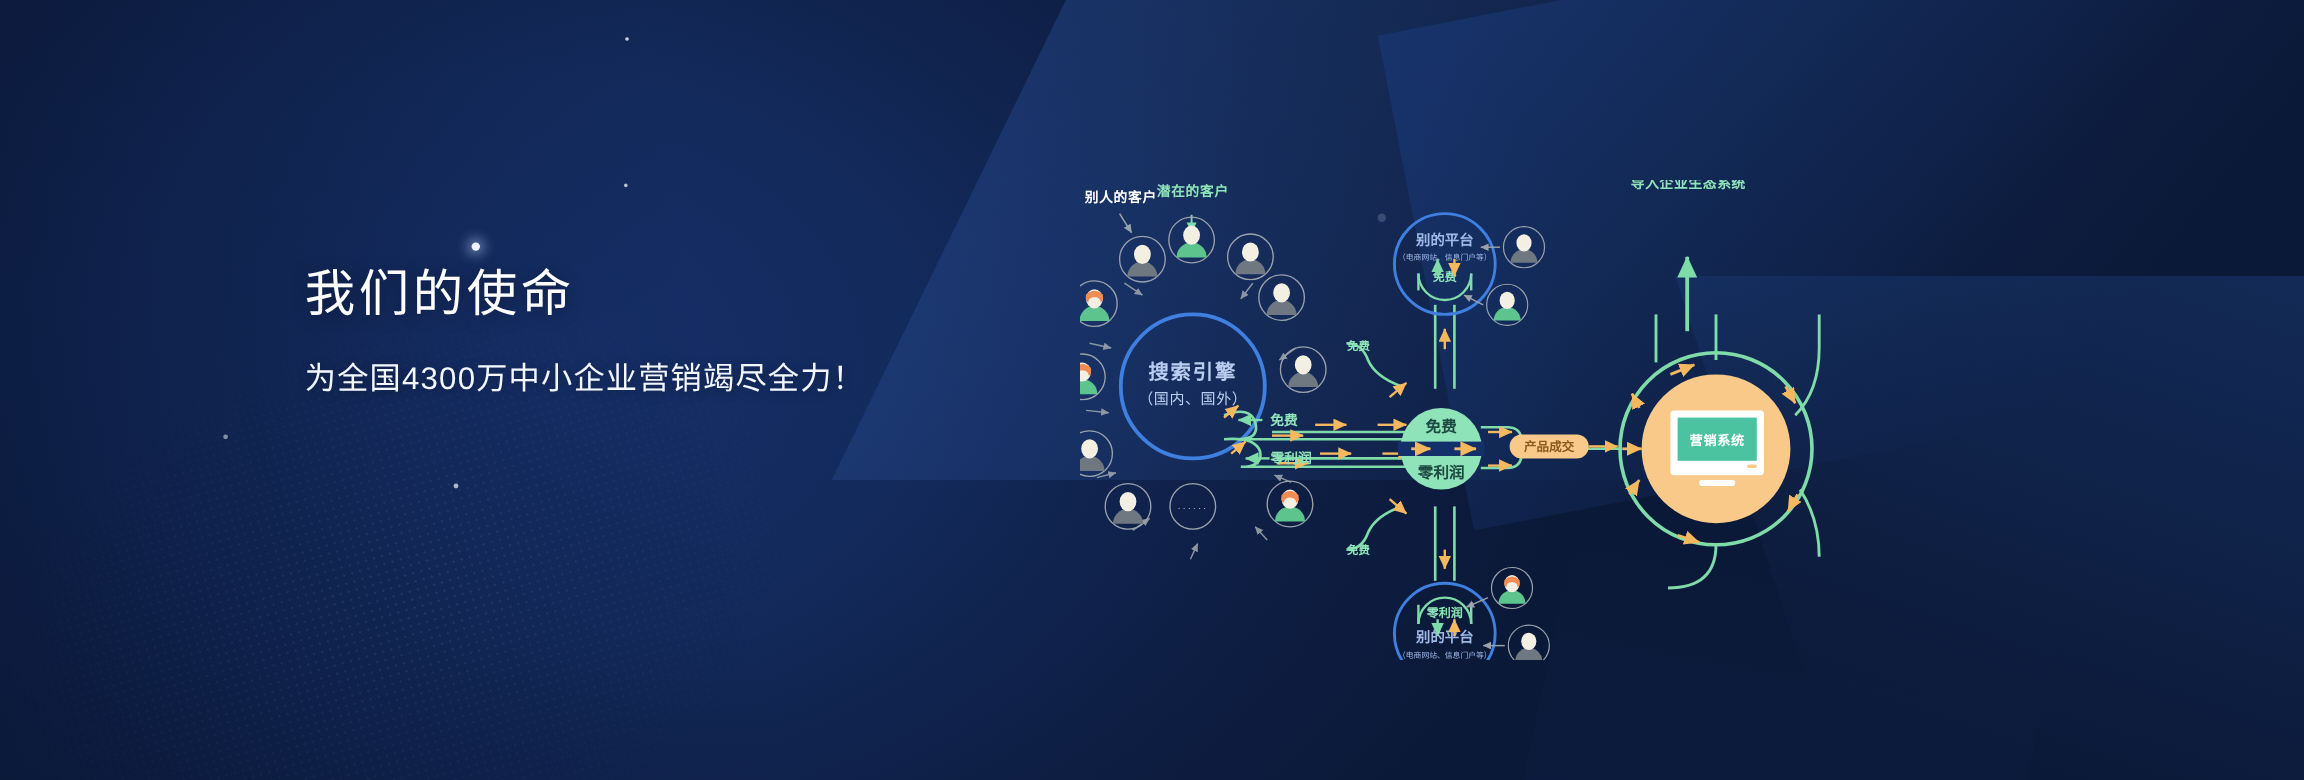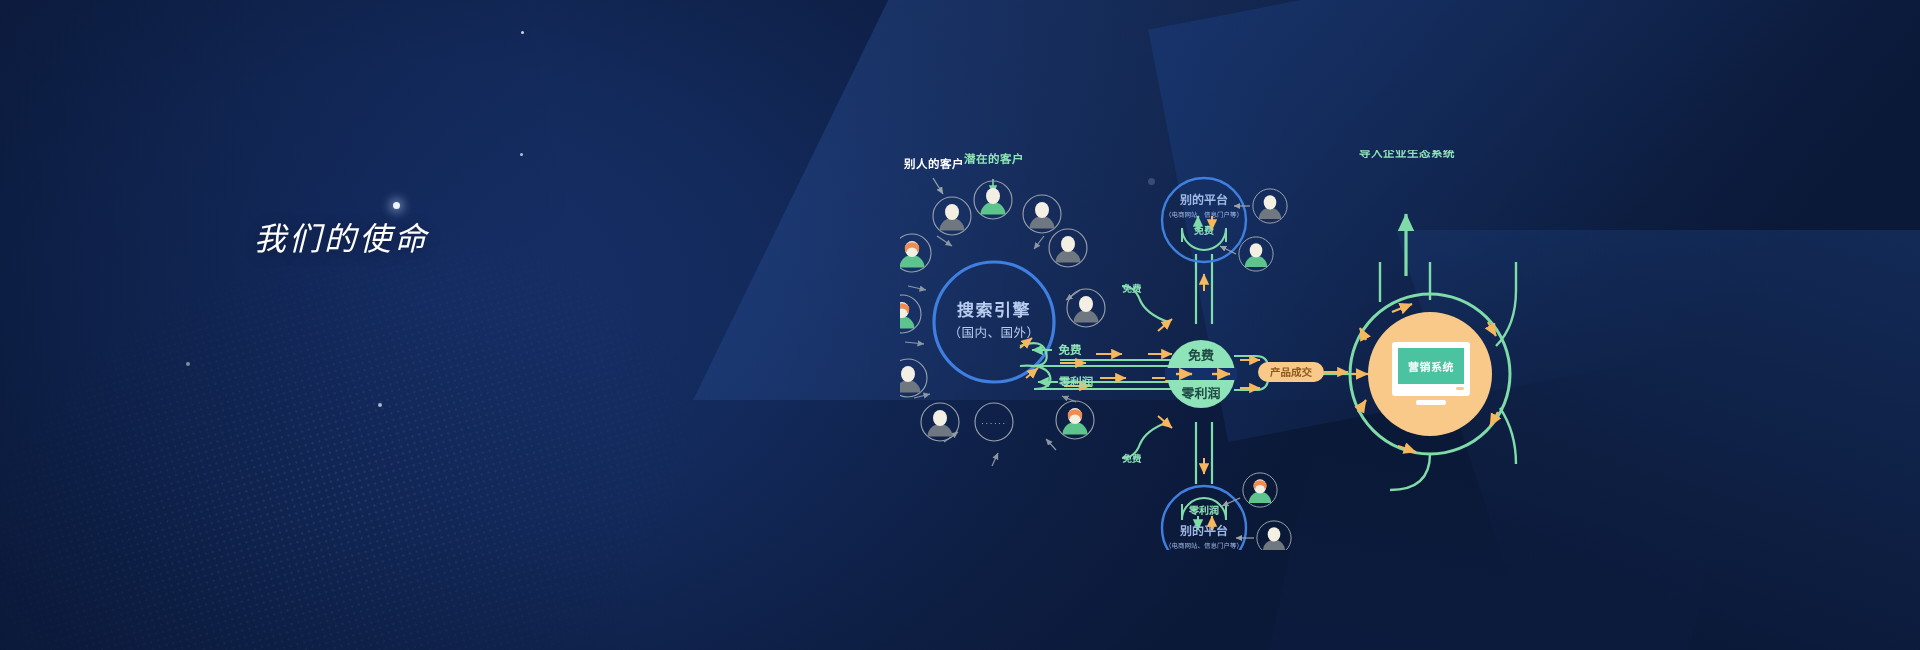--- a/index.html
+++ b/index.html
@@ -40,22 +40,22 @@
     -webkit-mask-image:radial-gradient(ellipse 60% 60% at 42% 62%,#000 0%,transparent 78%);
             mask-image:radial-gradient(ellipse 60% 60% at 42% 62%,#000 0%,transparent 78%);
     opacity:.85;pointer-events:none;
   }
   .star{position:absolute;border-radius:50%;background:#eef3ff;pointer-events:none;}
   .star.glow{box-shadow:0 0 10px 4px rgba(190,215,255,.45);}
 
   
   .copy{position:absolute;left:254px;top:222px;}
   .mission-title{
-    font-size:32px;color:#ffffff;letter-spacing:3px;font-weight:400;
-    margin:0 0 26px 0;line-height:1.1;text-shadow:0 2px 14px rgba(0,0,0,.35);font-style:italic;
+    font-size:42px;color:#ffffff;letter-spacing:3px;font-weight:400;
+    margin:0 0 26px 0;line-height:1.1;text-shadow:0 2px 14px rgba(0,0,0,.35);
   }
   .mission-sub{
     font-size:26px;color:#f2f6ff;letter-spacing:1px;font-weight:400;margin:0;
     text-shadow:0 2px 10px rgba(0,0,0,.3);
   }
 
   
   #diagram{position:absolute;left:900px;top:150px;width:620px;height:400px;}
   #diagram svg{display:block;}
   .lbl{font-family:"Liberation Sans","DejaVu Sans",sans-serif;}
@@ -74,20 +74,21 @@
 
   <span class="star" style="left:521px;top:31px;width:3px;height:3px;opacity:.85;"></span>
   <span class="star" style="left:520px;top:153px;width:3px;height:3px;opacity:.75;"></span>
   <span class="star glow" style="left:393px;top:202px;width:7px;height:7px;"></span>
   <span class="star" style="left:186px;top:362px;width:4px;height:4px;opacity:.5;"></span>
   <span class="star" style="left:378px;top:403px;width:4px;height:4px;opacity:.7;"></span>
   <span class="star" style="left:1148px;top:178px;width:7px;height:7px;opacity:.18;"></span>
 
   <div class="copy">
     <h1 class="mission-title">我们的使命</h1>
+    <p class="mission-sub">为全国4300万中小企业营销竭尽全力！</p>
   </div>
 
   <div id="diagram">
   <svg width="620" height="400" viewBox="0 0 620 400" xmlns="http://www.w3.org/2000/svg">
     <defs>
       <marker id="agray" markerWidth="7" markerHeight="7" refX="5.4" refY="2.6" orient="auto">
         <path d="M0,0 L5.6,2.6 L0,5.2 z" fill="#9aa3ac"></path>
       </marker>
       <marker id="aorange" markerWidth="7" markerHeight="7" refX="5.4" refY="2.6" orient="auto">
         <path d="M0,0 L5.6,2.6 L0,5.2 z" fill="#f5b85f"></path>

